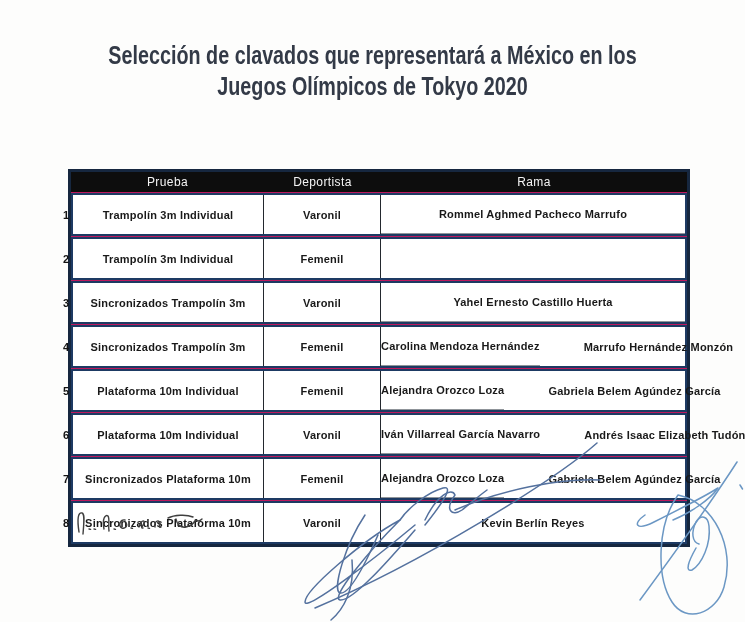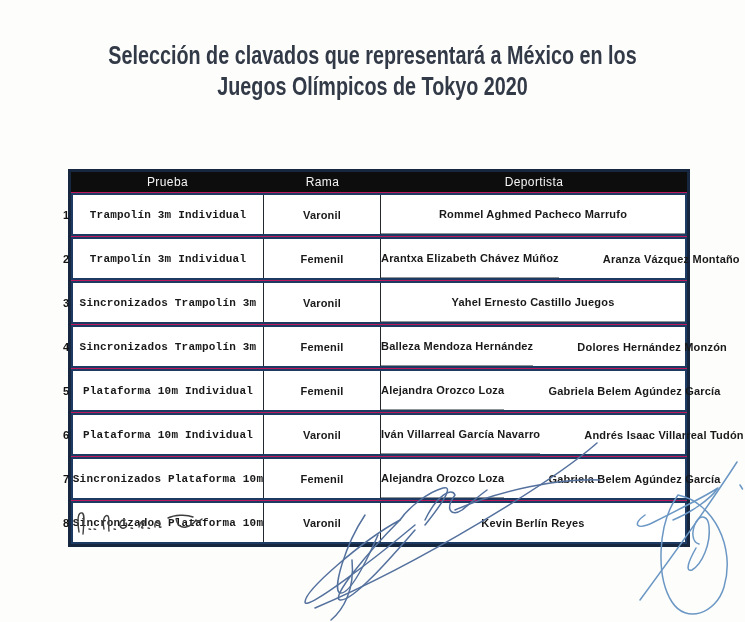--- a/index.html
+++ b/index.html
@@ -32,21 +32,21 @@
   .block{
     position:relative;margin-top:1px;height:43px;box-sizing:border-box;
     border:2px solid #1d3a63;background:#ffffff;
     display:grid;grid-template-columns:191px 117px 1fr;
   }
   .cell{
     font-weight:bold;font-size:11px;color:#191919;letter-spacing:0.2px;
     display:flex;align-items:center;justify-content:center;
     white-space:nowrap;overflow:visible;
   }
-  .prueba{border-right:1.5px solid #23282e;font-family:Liberation Mono, monospace;}
+  .prueba{border-right:1.5px solid #23282e;}
   .rama{border-right:1.5px solid #23282e;}
   .dep{display:flex;gap:44px;}
   .athlete{flex:1;}
   .a1{border-bottom:1px solid #8f9499;}
   .rownum{
     position:absolute;left:-19px;top:0;height:100%;width:15px;
     display:flex;align-items:center;justify-content:flex-end;
     font-weight:bold;font-size:11px;color:#141414;
   }
   
@@ -60,79 +60,75 @@
 <body>
 
 <div class="title">
   <div>Selección de clavados que representará a México en los</div>
   <div>Juegos Olímpicos de Tokyo 2020</div>
 </div>
 
 <div class="tablewrap">
   <div class="thead">
     <div class="hcell">Prueba</div>
+    <div class="hcell">Deportista</div>
     <div class="hcell">Rama</div>
-    <div class="hcell">Deportista</div>
   </div>
 
   <div class="block">
     <div class="rownum">1</div>
     <div class="cell prueba">Trampolín 3m Individual</div>
     <div class="cell rama">Varonil</div>
     <div class="dep">
       <div class="cell athlete a1">Rommel Aghmed Pacheco Marrufo</div>
     </div>
   </div>
 
   <div class="block">
     <div class="rownum">2</div>
     <div class="cell prueba">Trampolín 3m Individual</div>
     <div class="cell rama">Femenil</div>
-    <div class="dep">
-      <div class="cell athlete a1">Arantxa Elizabeth Chávez Múñoz</div>
-      <div class="cell athlete a2">Aranza Vázquez Montaño</div>
-    </div>
   </div>
 
   <div class="block">
     <div class="rownum">3</div>
     <div class="cell prueba">Sincronizados Trampolín 3m</div>
     <div class="cell rama">Varonil</div>
     <div class="dep">
-      <div class="cell athlete a1">Yahel Ernesto Castillo Juegos</div>
+      <div class="cell athlete a1">Yahel Ernesto Castillo Huerta</div>
     </div>
   </div>
 
   <div class="block">
     <div class="rownum">4</div>
     <div class="cell prueba">Sincronizados Trampolín 3m</div>
     <div class="cell rama">Femenil</div>
     <div class="dep">
-      <div class="cell athlete a1">Balleza Mendoza Hernández</div>
-      <div class="cell athlete a2">Dolores Hernández Monzón</div>
+      <div class="cell athlete a1">Carolina Mendoza Hernández</div>
+      <div class="cell athlete a2">Marrufo Hernández Monzón</div>
     </div>
   </div>
 
   <div class="block">
     <div class="rownum">5</div>
     <div class="cell prueba">Plataforma 10m Individual</div>
     <div class="cell rama">Femenil</div>
     <div class="dep">
       <div class="cell athlete a1">Alejandra Orozco Loza</div>
       <div class="cell athlete a2">Gabriela Belem Agúndez García</div>
     </div>
   </div>
 
   <div class="block">
     <div class="rownum">6</div>
     <div class="cell prueba">Plataforma 10m Individual</div>
     <div class="cell rama">Varonil</div>
     <div class="dep">
       <div class="cell athlete a1">Iván Villarreal García Navarro</div>
-      <div class="cell athlete a2">Andrés Isaac Villarreal Tudón</div>
+      <div class="cell athlete a2">Andrés Isaac Elizabeth Tudón</div>
     </div>
   </div>
 
   <div class="block">
     <div class="rownum">7</div>
     <div class="cell prueba">Sincronizados Plataforma 10m</div>
     <div class="cell rama">Femenil</div>
     <div class="dep">
       <div class="cell athlete a1">Alejandra Orozco Loza</div>
       <div class="cell athlete a2">Gabriela Belem Agúndez García</div>

